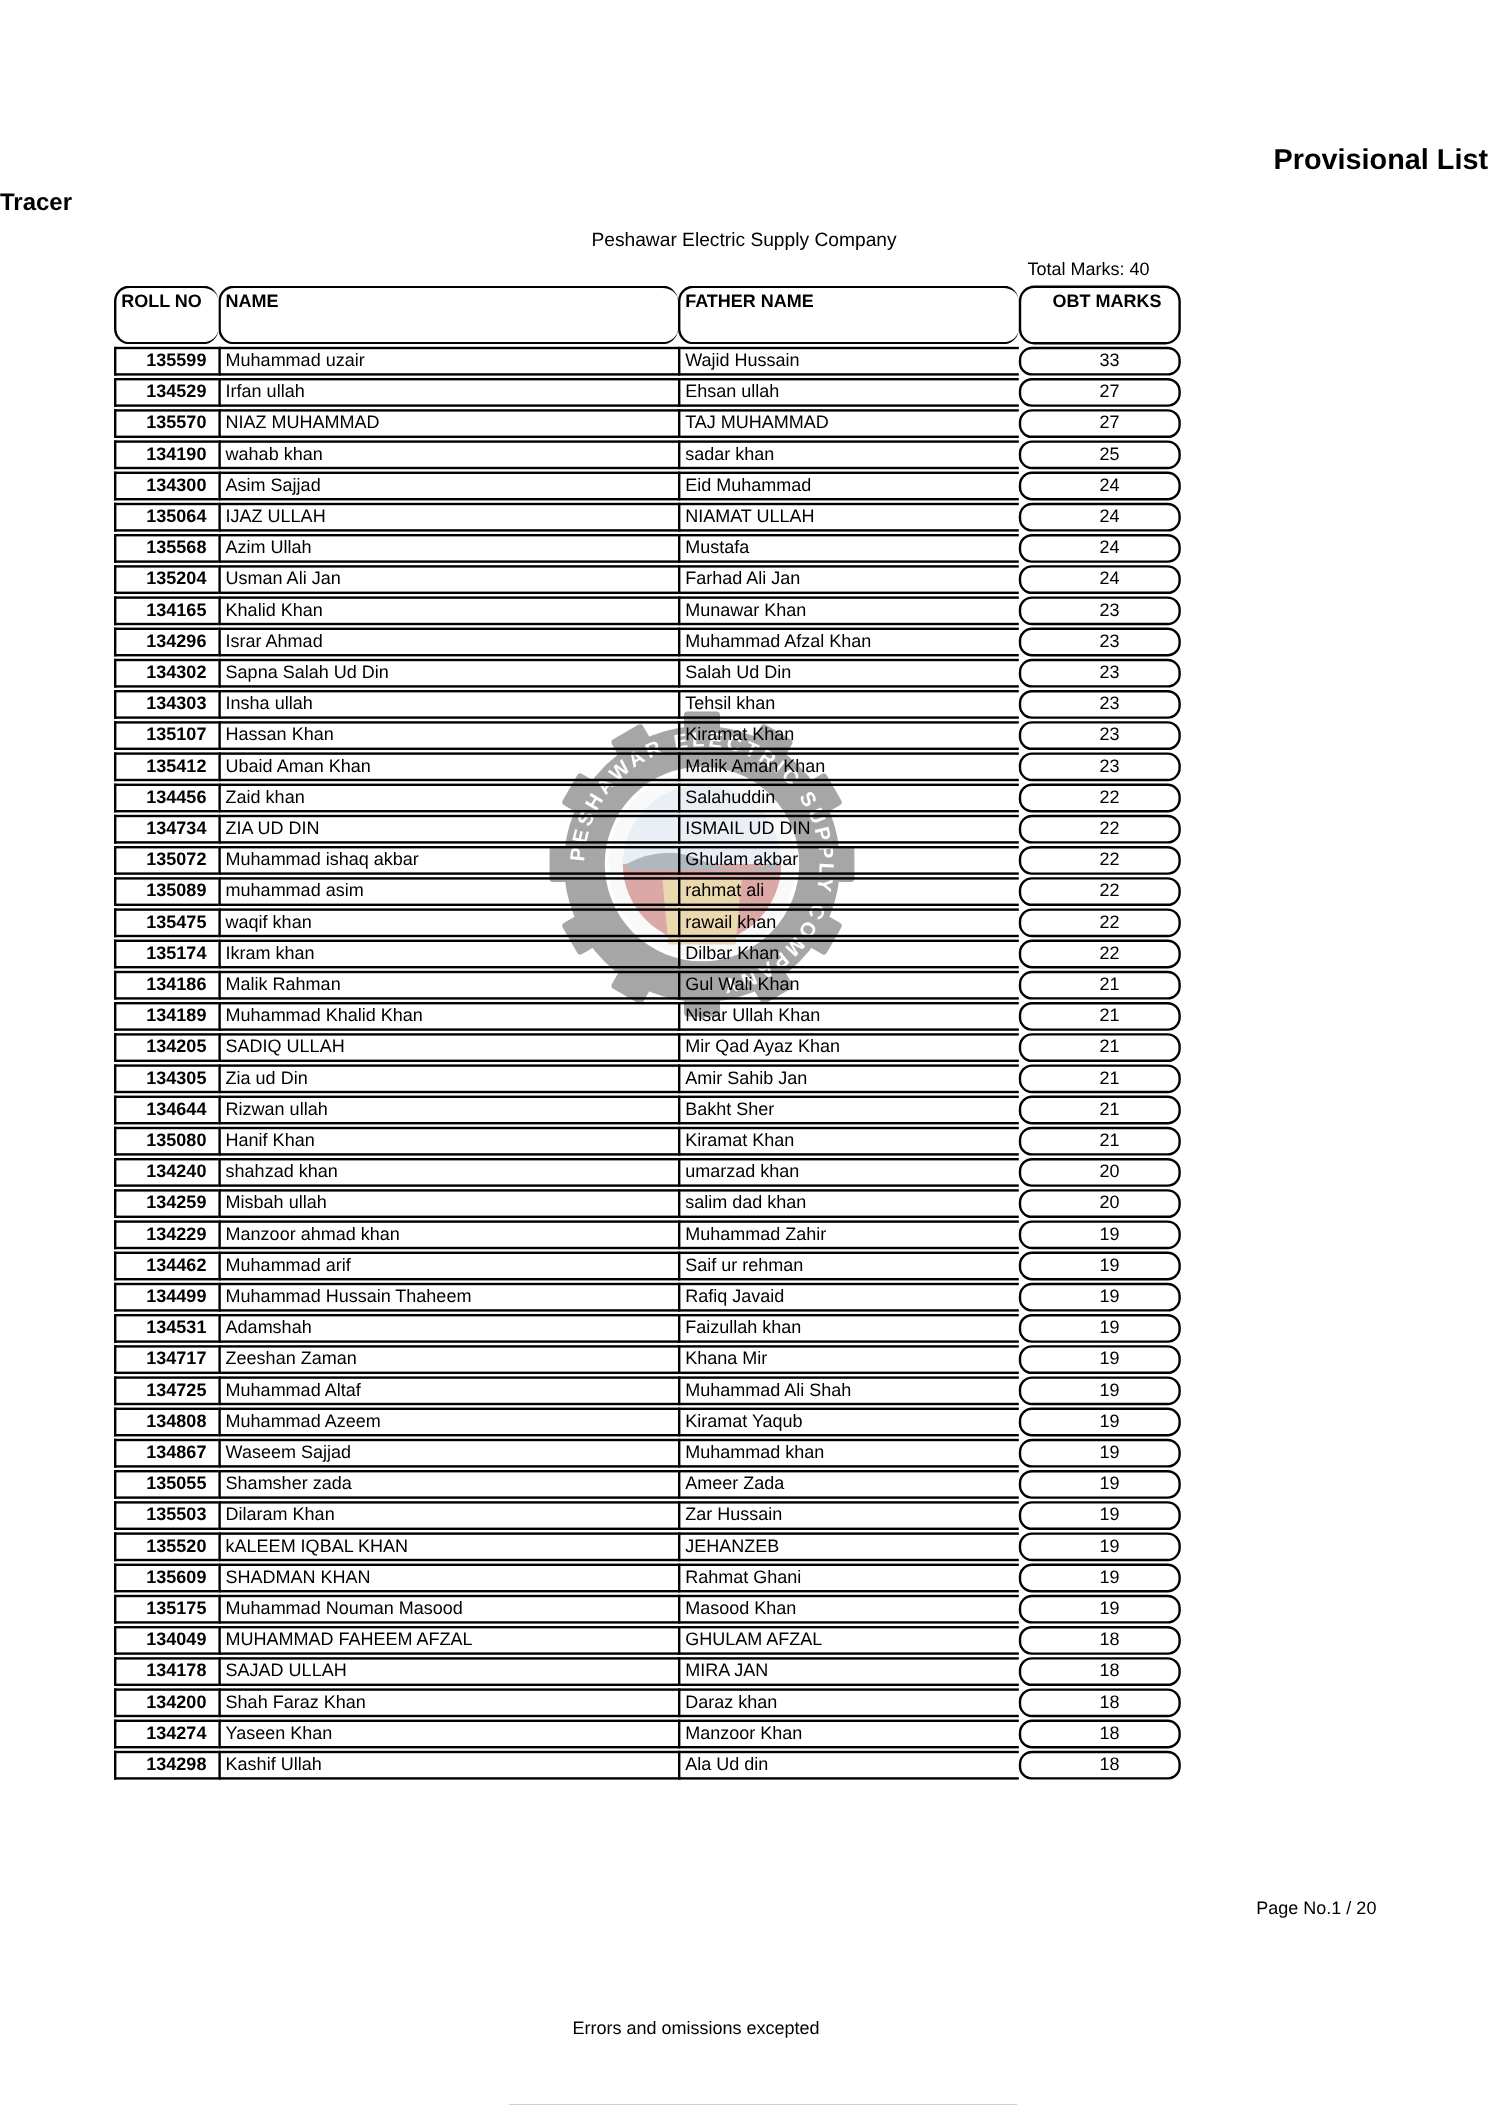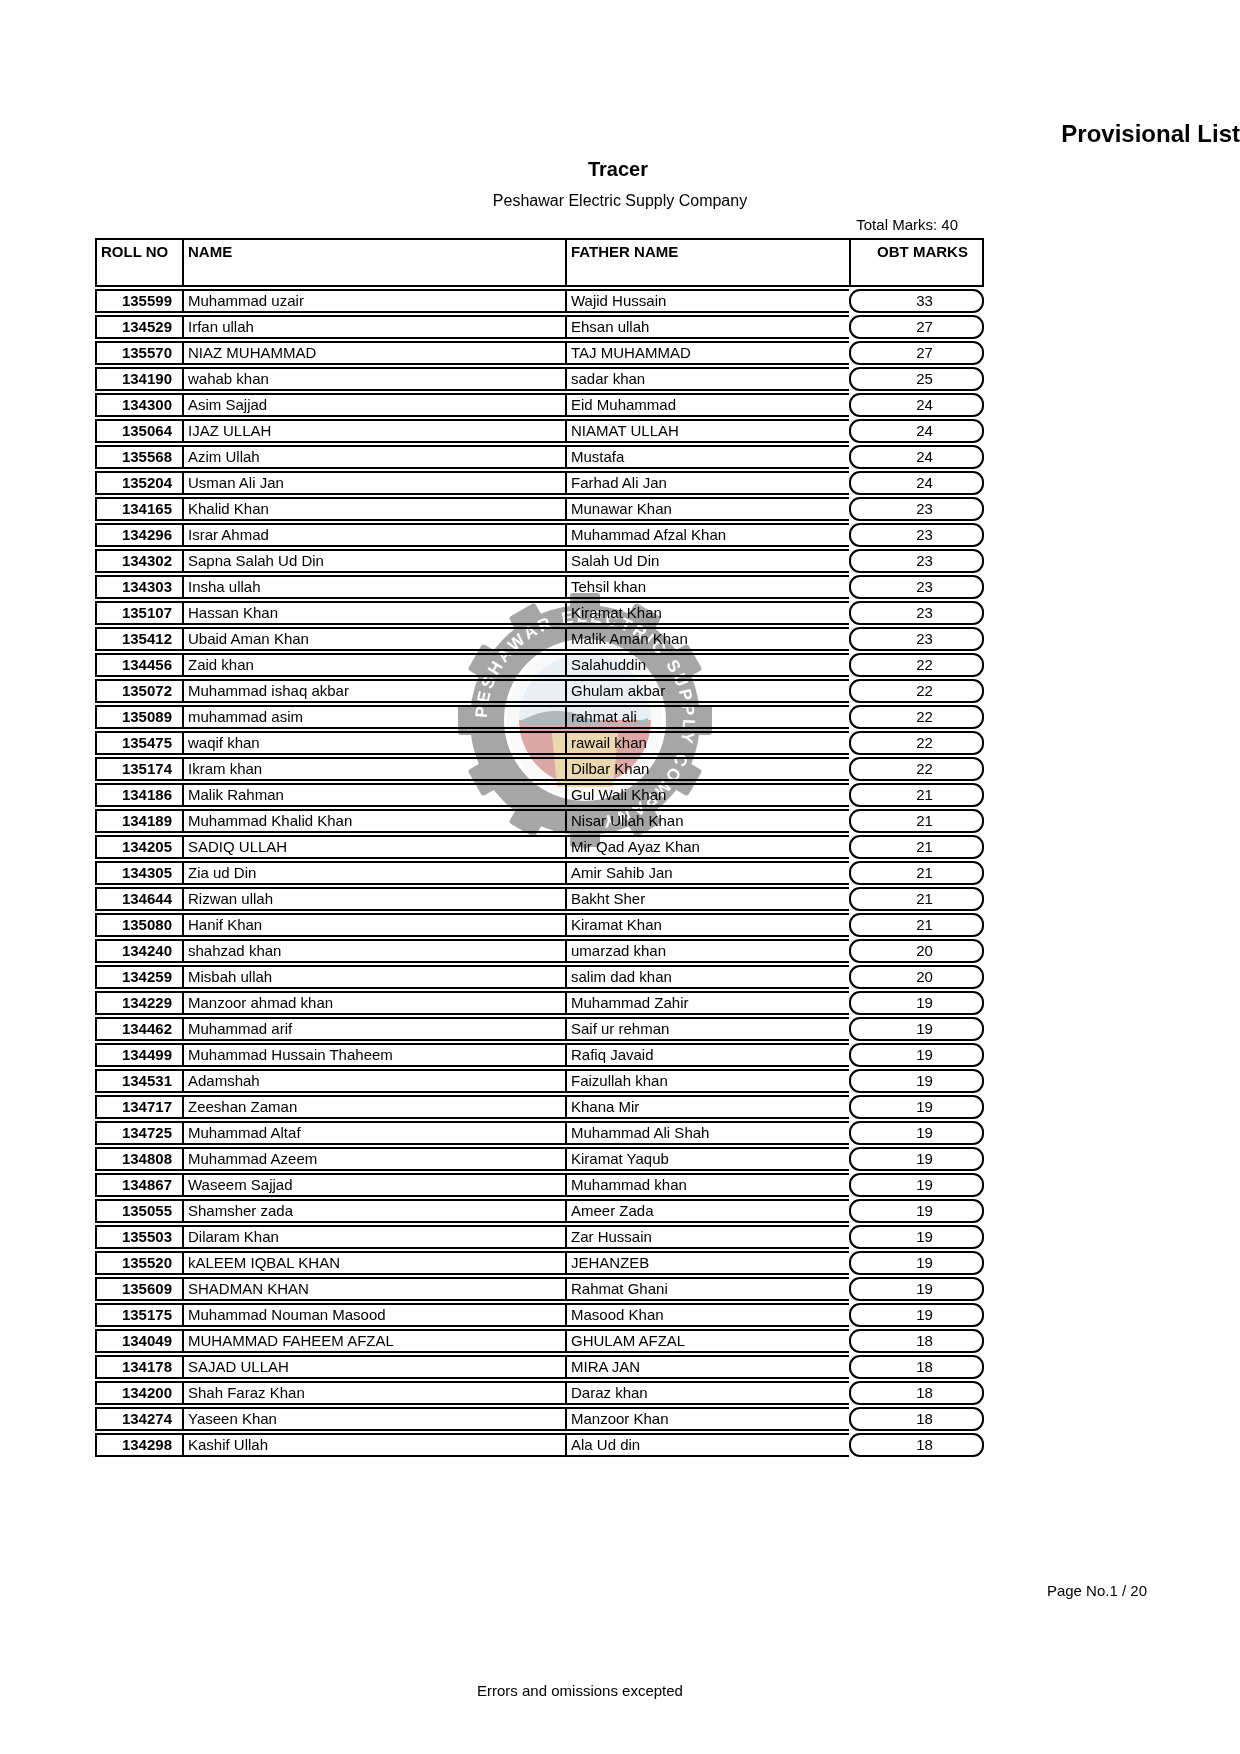--- a/index.html
+++ b/index.html
@@ -10,21 +10,21 @@
     font-family:"Liberation Sans", sans-serif;
     color:#000;
     overflow:hidden;
   }
   .title1{
     position:absolute;top:120px;left:0;width:1240px;
     text-align:right;font-size:24px;font-weight:bold;
   }
   .title2{
     position:absolute;top:158px;left:0;width:1236px;
-    text-align:center;font-size:20px;font-weight:bold;
+    font-size:20px;font-weight:bold;
   }
   .subtitle{
     position:absolute;top:192px;left:0;width:1240px;
     text-align:center;font-size:16px;
   }
   .total-marks{
     position:absolute;top:216px;right:282px;
     font-size:15px;
   }
   .tbl-wrap{
@@ -47,20 +47,21 @@
   }
   table.results th:last-child, table.results td:last-child{
     border-right:2px solid #000;
   }
   th{
     height:42px;
     vertical-align:top;
     padding:3px 0 0 4px;
     text-align:left;
     font-weight:bold;
+    border-radius:13px;
   }
   td{
     height:18px;
     line-height:18px;
     padding:1px 0 1px 4px;
     text-align:left;
     vertical-align:middle;
   }
   .col-roll{width:81px;}
   .col-name{width:377px;margin-left:36px;}
@@ -219,20 +220,26 @@
             <td class="c-father">Malik Aman Khan</td>
             <td class="c-marks">23</td>
           </tr>
           <tr>
             <td class="c-roll">134456</td>
             <td class="c-name">Zaid khan</td>
             <td class="c-father">Salahuddin</td>
             <td class="c-marks">22</td>
           </tr>
           <tr>
+            <td class="c-roll">134734</td>
+            <td class="c-name">ZIA UD DIN</td>
+            <td class="c-father">ISMAIL UD DIN</td>
+            <td class="c-marks">22</td>
+          </tr>
+          <tr>
             <td class="c-roll">135072</td>
             <td class="c-name">Muhammad ishaq akbar</td>
             <td class="c-father">Ghulam akbar</td>
             <td class="c-marks">22</td>
           </tr>
           <tr>
             <td class="c-roll">135089</td>
             <td class="c-name">muhammad asim</td>
             <td class="c-father">rahmat ali</td>
             <td class="c-marks">22</td>

